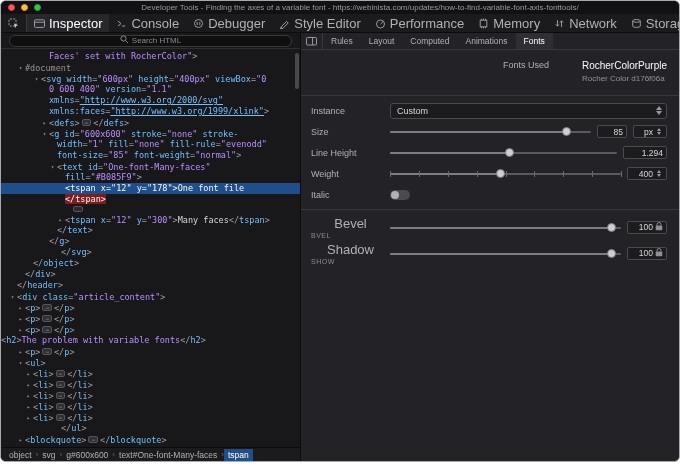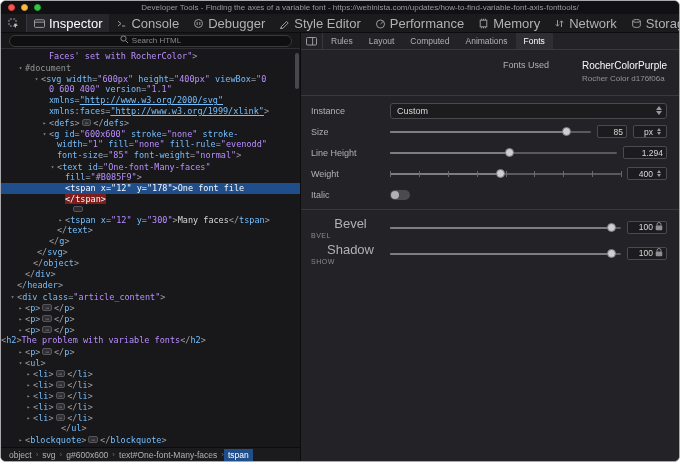--- a/index.html
+++ b/index.html
@@ -223,21 +223,21 @@
             <div class="tln" style="padding-left: 56px;"><span class="arr"></span><span class="code"><span class="s-a">width</span><span class="s-p">=</span><span class="s-v">"1"</span><span class="s-a"> fill</span><span class="s-p">=</span><span class="s-v">"none"</span><span class="s-a"> fill-rule</span><span class="s-p">=</span><span class="s-v">"evenodd"</span></span></div>
             <div class="tln" style="padding-left: 56px;"><span class="arr"></span><span class="code"><span class="s-a">font-size</span><span class="s-p">=</span><span class="s-v">"85"</span><span class="s-a"> font-weight</span><span class="s-p">=</span><span class="s-v">"normal"</span><span class="s-p">&gt;</span></span></div>
             <div class="tln" style="padding-left: 56px;"><span class="arr">▾</span><span class="code"><span class="s-p">&lt;</span><span class="s-t">text</span><span class="s-a"> id</span><span class="s-p">=</span><span class="s-v">"One-font-Many-faces"</span></span></div>
             <div class="tln" style="padding-left: 64px;"><span class="arr"></span><span class="code"><span class="s-a">fill</span><span class="s-p">=</span><span class="s-v">"#B085F9"</span><span class="s-p">&gt;</span></span></div>
             <div class="tln sel selfull" style="padding-left: 64px;"><span class="arr"></span><span class="code"><span class="s-p">&lt;</span><span class="s-t">tspan</span><span class="s-a"> x</span><span class="s-p">=</span><span class="s-v">"12"</span><span class="s-a"> y</span><span class="s-p">=</span><span class="s-v">"178"</span><span class="s-p">&gt;</span><span class="s-x">One font file</span></span></div>
             <div class="tln sel seltag" style="padding-left: 64px;"><span class="arr"></span><span class="code"><span class="s-p">&lt;/</span><span class="s-t">tspan</span><span class="s-p">&gt;</span></span></div>
             <div class="tln badge-line" style="padding-left: 72px;"><span class="nodebadge"></span></div>
             <div class="tln" style="padding-left: 64px;"><span class="arr">▸</span><span class="code"><span class="s-p">&lt;</span><span class="s-t">tspan</span><span class="s-a"> x</span><span class="s-p">=</span><span class="s-v">"12"</span><span class="s-a"> y</span><span class="s-p">=</span><span class="s-v">"300"</span><span class="s-p">&gt;</span><span class="s-x">Many faces</span><span class="s-p">&lt;/</span><span class="s-t">tspan</span><span class="s-p">&gt;</span></span></div>
             <div class="tln" style="padding-left: 56px;"><span class="arr"></span><span class="code"><span class="s-p">&lt;/</span><span class="s-t">text</span><span class="s-p">&gt;</span></span></div>
             <div class="tln" style="padding-left: 48px;"><span class="arr"></span><span class="code"><span class="s-p">&lt;/</span><span class="s-t">g</span><span class="s-p">&gt;</span></span></div>
-            <div class="tln" style="padding-left: 36px;"><span class="arr"></span><span class="code"><span class="s-p">&lt;/</span><span class="s-t">svg</span><span class="s-p">&gt;</span></span></div>
+            <div class="tln" style="padding-left: 60px;"><span class="arr"></span><span class="code"><span class="s-p">&lt;/</span><span class="s-t">svg</span><span class="s-p">&gt;</span></span></div>
             <div class="tln" style="padding-left: 32px;"><span class="arr"></span><span class="code"><span class="s-p">&lt;/</span><span class="s-t">object</span><span class="s-p">&gt;</span></span></div>
             <div class="tln" style="padding-left: 24px;"><span class="arr"></span><span class="code"><span class="s-p">&lt;/</span><span class="s-t">div</span><span class="s-p">&gt;</span></span></div>
             <div class="tln" style="padding-left: 16px;"><span class="arr"></span><span class="code"><span class="s-p">&lt;/</span><span class="s-t">header</span><span class="s-p">&gt;</span></span></div>
             <div class="tln" style="padding-left: 16px;"><span class="arr">▾</span><span class="code"><span class="s-p">&lt;</span><span class="s-t">div</span><span class="s-a"> class</span><span class="s-p">=</span><span class="s-v">"article_content"</span><span class="s-p">&gt;</span></span></div>
             <div class="tln" style="padding-left: 24px;"><span class="arr">▸</span><span class="code"><span class="s-p">&lt;</span><span class="s-t">p</span><span class="s-p">&gt;</span><span class="pill">⋯</span><span class="s-p">&lt;/</span><span class="s-t">p</span><span class="s-p">&gt;</span></span></div>
             <div class="tln" style="padding-left: 24px;"><span class="arr">▸</span><span class="code"><span class="s-p">&lt;</span><span class="s-t">p</span><span class="s-p">&gt;</span><span class="pill">⋯</span><span class="s-p">&lt;/</span><span class="s-t">p</span><span class="s-p">&gt;</span></span></div>
             <div class="tln" style="padding-left: 24px;"><span class="arr">▸</span><span class="code"><span class="s-p">&lt;</span><span class="s-t">p</span><span class="s-p">&gt;</span><span class="pill">⋯</span><span class="s-p">&lt;/</span><span class="s-t">p</span><span class="s-p">&gt;</span></span></div>
             <div class="tln" style=""><span class="arr"></span><span class="code"><span class="s-p">&lt;</span><span class="s-t">h2</span><span class="s-p">&gt;</span><span class="s-h">The problem with variable fonts</span><span class="s-p">&lt;/</span><span class="s-t">h2</span><span class="s-p">&gt;</span></span></div>
             <div class="tln" style="padding-left: 24px;"><span class="arr">▸</span><span class="code"><span class="s-p">&lt;</span><span class="s-t">p</span><span class="s-p">&gt;</span><span class="pill">⋯</span><span class="s-p">&lt;/</span><span class="s-t">p</span><span class="s-p">&gt;</span></span></div>
             <div class="tln" style="padding-left: 24px;"><span class="arr">▾</span><span class="code"><span class="s-p">&lt;</span><span class="s-t">ul</span><span class="s-p">&gt;</span></span></div>

